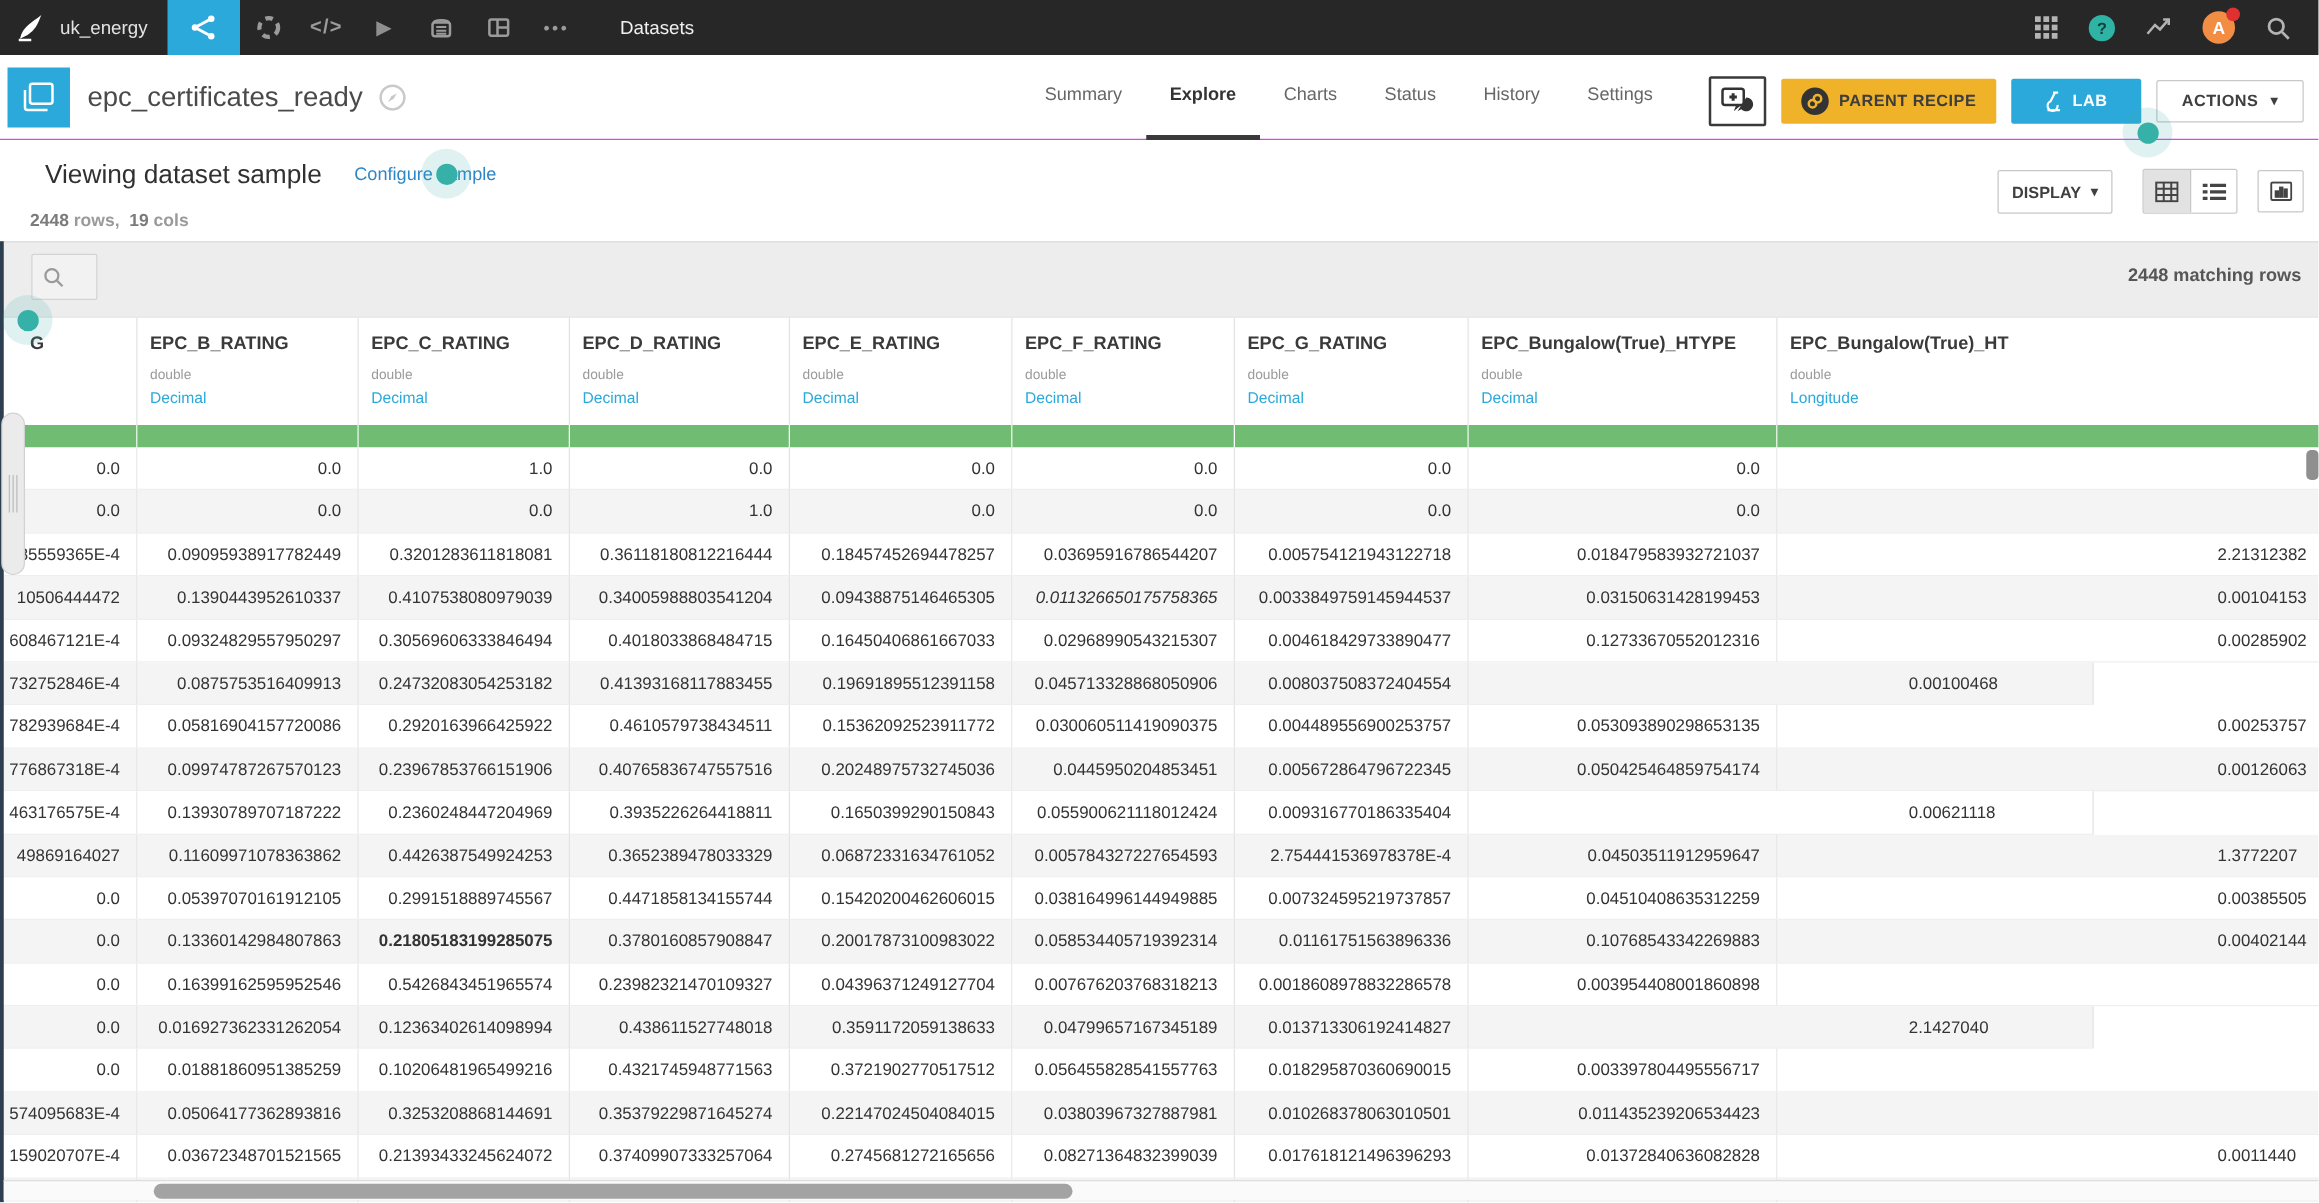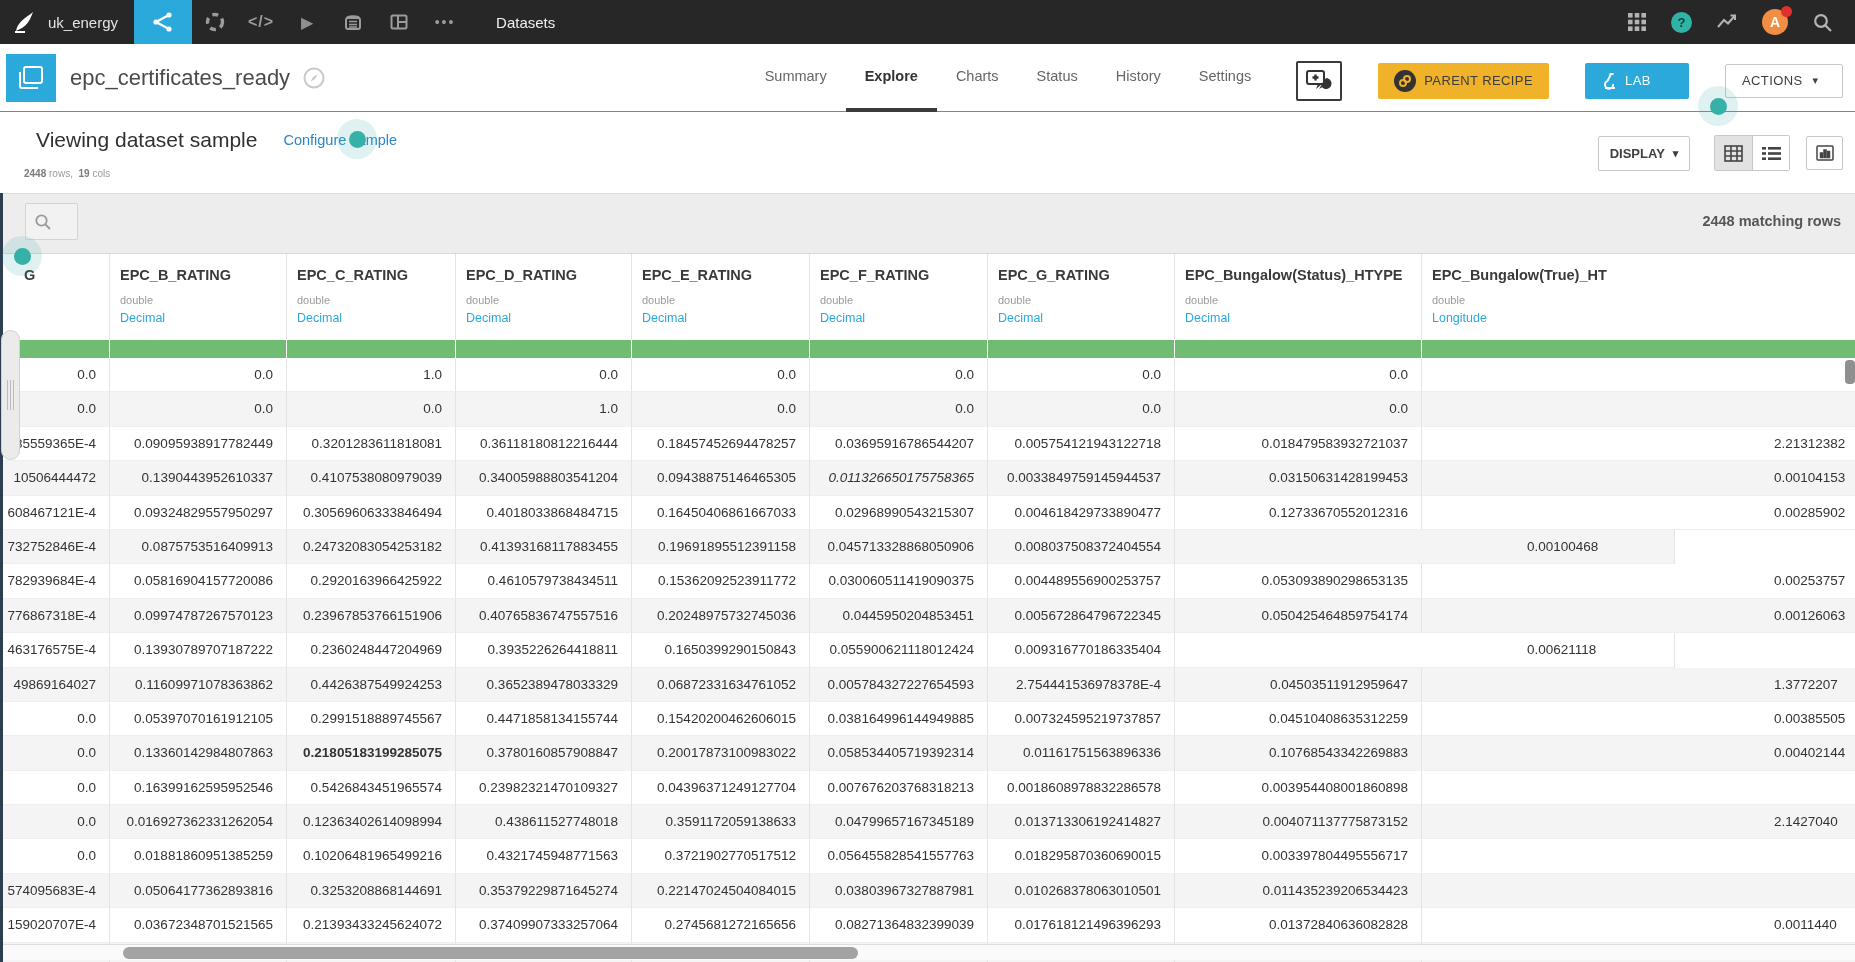--- a/index.html
+++ b/index.html
@@ -32,33 +32,33 @@
   .ds-tile { width:50px; height:48px; background:#2BA9DB; margin-left:6px; display:flex; align-items:center; justify-content:center; }
   .ds-title { font-size:22px; color:#4a4a4a; margin-left:14px; white-space:nowrap; }
   .compass { margin-left:12px; cursor:pointer; display:flex; }
   .tabs { margin-left:auto; display:flex; height:68px; }
   .tab { height:68px; display:flex; align-items:center; padding:0 19px; font-size:14.5px; color:#666;
          cursor:pointer; border-bottom:4px solid transparent; }
   .tab.active { color:#333; font-weight:bold; border-bottom-color:#3a3a3a; }
   .tb-actions { display:flex; align-items:center; margin-left:26px; margin-right:12px; margin-top:6px; gap:12px; }
   .chat-btn { width:46px; height:40px; border:2px solid #3a3a3a; border-radius:2px; background:#fff;
               display:flex; align-items:center; justify-content:center; cursor:pointer; }
-  .btn { height:36px; display:flex; align-items:center; justify-content:flex-start; font-size:13px; font-weight:normal;
-         letter-spacing:.4px; cursor:pointer; border-radius:2px; white-space:nowrap;margin-left:24px; }
+  .btn { height:36px; display:flex; align-items:center; justify-content:center; font-size:13px; font-weight:bold;
+         letter-spacing:.4px; cursor:pointer; border-radius:2px; white-space:nowrap; }
   .btn-recipe { background:#EFB229; color:#3d3d3d; padding:0 16px; gap:8px; }
   .btn-lab { background:#2BA9DB; color:#fff; padding:0 18px; gap:8px; width:104px; }
   .btn-actions { background:#fff; color:#3f3f3f; border:1px solid #c8c8c8; padding:0 16px; gap:10px; width:118px; height:34px; }
   .recipe-badge { width:22px; height:22px; border-radius:50%; background:#333; display:flex; align-items:center; justify-content:center; }
 
   
   .subheader { height:81px; background:#fff; position:relative; }
   .sh-line1 { position:absolute; left:36px; top:16px; display:flex; align-items:center; }
   .sh-title { font-size:21px; color:#303030; }
   .sh-link { font-size:14.5px; color:#2D86C8; margin-left:26px; cursor:pointer; }
-  .sh-counts { position:absolute; left:24px; top:56px; font-size:10px; color:#9a9a9a; }
+  .sh-counts { position:absolute; left:24px; top:56px; font-size:14px; color:#9a9a9a;font-weight:bold; }
   .sh-counts b { color:#7b7b7b; }
   .sh-right { position:absolute; right:12px; top:23px; display:flex; align-items:center; }
   .disp-btn { height:35px; width:92px; border:1px solid #c8c8c8; border-radius:2px; background:#fff;
               display:flex; align-items:center; justify-content:center; gap:8px; font-size:13px; color:#3f3f3f;
               font-weight:bold; cursor:pointer; }
   .view-group { display:flex; margin-left:24px; border:1px solid #c8c8c8; border-radius:2px; overflow:hidden; }
   .view-btn { width:37px; height:34px; background:#fff; display:flex; align-items:center; justify-content:center; cursor:pointer; }
   .view-btn + .view-btn { border-left:1px solid #c8c8c8; }
   .view-btn.active { background:#e2e2e2; }
   .chart-btn { width:37px; height:34px; border:1px solid #c8c8c8; border-radius:2px; background:#fff;
@@ -330,21 +330,21 @@
           <div class="cname">EPC_F_RATING</div>
           <div class="ctype">double</div>
           <div class="cmeaning">Decimal</div>
         </div>
         <div class="th" style="width: 187px;">
           <div class="cname">EPC_G_RATING</div>
           <div class="ctype">double</div>
           <div class="cmeaning">Decimal</div>
         </div>
         <div class="th" style="width: 247px;">
-          <div class="cname">EPC_Bungalow(Status)_HTYPE</div>
+          <div class="cname">EPC_Bungalow(True)_HTYPE</div>
           <div class="ctype">double</div>
           <div class="cmeaning">Decimal</div>
         </div>
         <div class="th" style="width: 500px;">
           <div class="cname">EPC_Bungalow(True)_HT</div>
           <div class="ctype">double</div>
           <div class="cmeaning">Longitude</div>
         </div>
       </div>
     <div class="greenbar" id="greenbar">
@@ -501,21 +501,20 @@
           <div class="td col-last" style="width: 500px;"></div>
         </div>
         <div class="trow alt">
           <div class="td" style="width: 110px;">0.0</div>
           <div class="td" style="width: 177px;">0.016927362331262054</div>
           <div class="td" style="width: 169px;">0.12363402614098994</div>
           <div class="td" style="width: 176px;">0.438611527748018</div>
           <div class="td" style="width: 178px;">0.3591172059138633</div>
           <div class="td" style="width: 178px;">0.04799657167345189</div>
           <div class="td" style="width: 187px;">0.013713306192414827</div>
-          <div class="td" style="width: 247px;">0.004071137775873152</div>
           <div class="td col-last" style="width: 500px;">2.1427040</div>
         </div>
         <div class="trow">
           <div class="td" style="width: 110px;">0.0</div>
           <div class="td" style="width: 177px;">0.01881860951385259</div>
           <div class="td" style="width: 169px;">0.10206481965499216</div>
           <div class="td" style="width: 176px;">0.4321745948771563</div>
           <div class="td" style="width: 178px;">0.3721902770517512</div>
           <div class="td" style="width: 178px;">0.056455828541557763</div>
           <div class="td" style="width: 187px;">0.018295870360690015</div>

